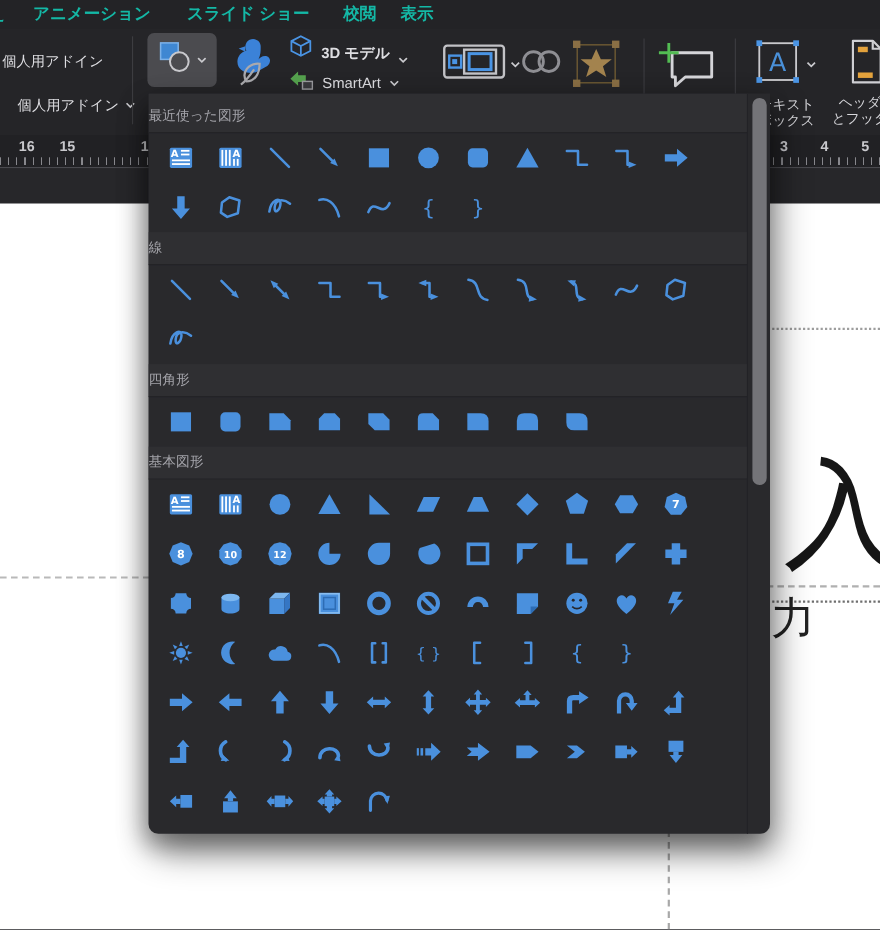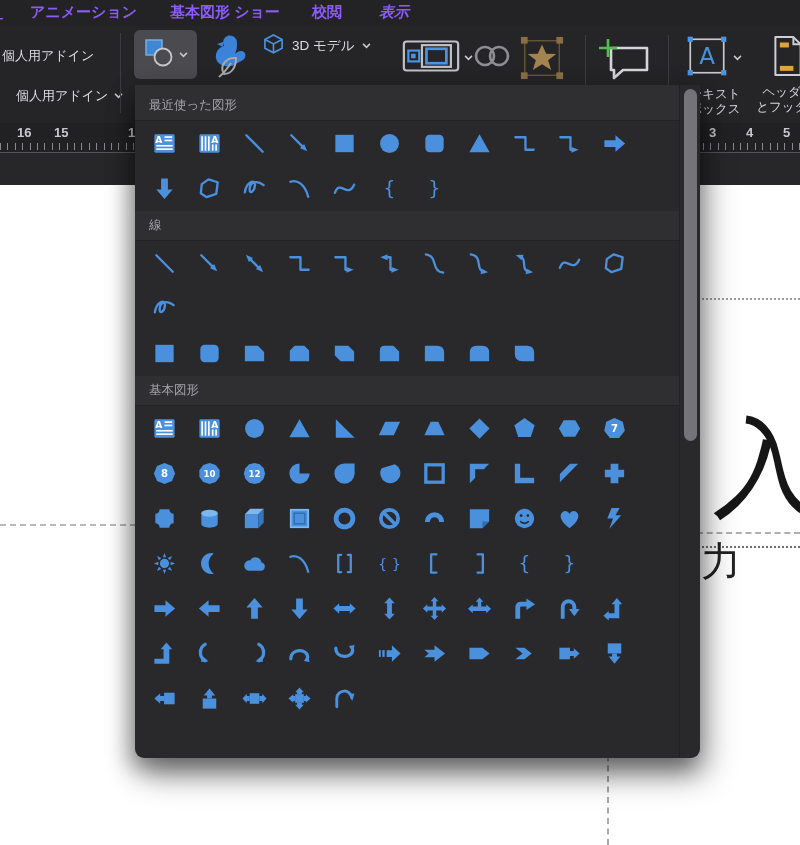--- a/index.html
+++ b/index.html
@@ -2,21 +2,21 @@
 <html><head>
 <meta charset="utf-8">
 <style>
   html,body{margin:0;padding:0;}
   body{width:800px;height:845px;position:relative;overflow:hidden;background:#252528;
        font-family:"Liberation Sans","DejaVu Sans",sans-serif;-webkit-font-smoothing:antialiased;}
   .abs{position:absolute;}
 
   
   .menubar{left:0;top:0;width:800px;height:26px;background:#232326;overflow:hidden;}
-  .menubar .mi{position:absolute;top:3px;font-size:15px;font-weight:600;color:#8b5cf6;white-space:nowrap;cursor:default;}
+  .menubar .mi{position:absolute;top:3px;font-size:15px;font-weight:600;color:#14b8a6;white-space:nowrap;cursor:default;}
 
   
   .ribbon{left:0;top:26px;width:800px;height:97px;background:#252528;}
   .rlabel{color:#dedee2;font-size:13px;white-space:nowrap;}
   .vsep{width:1px;background:#3d3d41;}
   .shapes-btn{left:134px;top:4px;width:63px;height:49px;background:#4b4b4f;border-radius:6px;
               display:flex;align-items:center;justify-content:center;gap:2px;}
   .btn{display:flex;align-items:center;justify-content:center;}
   .small-label{font-size:12.5px;color:#d8d8dc;text-align:center;line-height:15px;white-space:nowrap;}
   .chev svg{display:block;}
@@ -36,37 +36,37 @@
   .dot-r2{left:697px;top:361px;width:103px;border-top:2px dotted #6f6f6f;}
   .vdash{left:607px;top:570px;height:90px;border-left:2px dashed #a8a8a8;}
   .title-frag{left:588px;top:212px;font-size:106px;font-weight:200;letter-spacing:16px;color:#161616;white-space:nowrap;}
   .body-frag{left:659px;top:349px;font-size:40px;letter-spacing:2px;color:#222;white-space:nowrap;}
 
   
   .panel{left:135px;top:85px;width:565px;height:673px;background:#29292c;z-index:20;
          border-radius:0 0 9px 9px;
          box-shadow:-5px 10px 22px rgba(0,0,0,.35),5px 16px 32px rgba(0,0,0,.45);}
   .panel-inner{position:absolute;left:0;top:0;right:20px;bottom:0;overflow:hidden;}
-  .sec-header{height:29px;line-height:29px;padding-left:14px;background:#2f2f32;
+  .sec-header{height:29px;line-height:29px;background:#2f2f32;
               border-bottom:1px solid #232326;color:#a4a4aa;font-size:12.5px;}
   .sec-header.first{height:35px;line-height:40px;}
   .sec-grid{display:flex;flex-wrap:wrap;padding-left:7px;}
   .cell{width:45px;height:45px;display:flex;align-items:center;justify-content:center;border-radius:4px;cursor:default;}
   .sb-track{position:absolute;right:0;top:0;width:20px;height:100%;border-left:1px solid #222226;}
   .sb-thumb{position:absolute;right:3px;top:4px;width:13px;height:352px;background:#747478;border-radius:7px;}
 </style>
 </head>
 <body>
 
 <div class="abs menubar">
     <div class="mi" style="left: -86px;">画面切り替え</div>
     <div class="mi" style="left: 30px;">アニメーション</div>
-    <div class="mi" style="left: 170px;">基本図形 ショー</div>
+    <div class="mi" style="left: 170px;">スライド ショー</div>
     <div class="mi" style="left: 312px;">校閲</div>
-    <div class="mi" style="left: 379px; font-style: italic;">表示</div>
+    <div class="mi" style="left: 364px;">表示</div>
   </div>
 
 <div class="abs ribbon">
   <div class="abs rlabel" style="left:2px;top:21px;">個人用アドイン</div>
   <div class="abs" style="left:16px;top:61px;display:flex;align-items:center;gap:6px;">
     <span class="rlabel">個人用アドイン</span>
     <span class="chev">
         <svg width="9" height="6" viewBox="0 0 10 7">
           <path d="M1 1 L5 5 L9 1" stroke="#c9c9cd" stroke-width="1.8" fill="none"></path>
         </svg>
@@ -89,26 +89,38 @@
   <div class="abs btn" style="left:204px;top:4px;width:54px;height:52px;">
     <span><svg width="48" height="48" viewBox="0 0 48 48">
       <path d="M30 13 a7 7 0 1 0 -13 3 C10 18 7 25 10 31 C13 36 21 38 27 35 L36 30 C40 27 39 21 34 21 C31 21 29 23 28 24 C30 20 30 16 30 13 Z" fill="#3b82d8"></path>
       <path d="M16 12 L10 14 L16 17" fill="#3b82d8"></path>
       <path d="M17 44 C12 36 19 27 29 28 C29 38 24 44 17 44 Z" fill="none" stroke="#a9a9ad" stroke-width="2"></path>
       <path d="M12 47 C18 42 22 36 24 33" fill="none" stroke="#a9a9ad" stroke-width="2"></path>
     </svg></span>
   </div>
 
   <div class="abs" style="left:263px;top:7px;">
-    <div style="display:flex;align-items:center;gap:8px;height:25px;">
+    <div style="display:flex;align-items:flex-end;gap:8px;height:25px;font-weight:bold;">
       <span><svg width="21" height="22" viewBox="0 0 22 23">
         <path d="M11 2 L20 6.7 V16 L11 20.7 L2 16 V6.7 Z" fill="none" stroke="#4a94e4" stroke-width="1.7"></path>
         <path d="M2 6.7 L11 11.4 L20 6.7 M11 11.4 V20.7" fill="none" stroke="#4a94e4" stroke-width="1.7"></path>
       </svg></span>
       <span class="rlabel" style="font-size:13.5px;">3D モデル</span>
+      <span class="chev">
+          <svg width="9" height="6" viewBox="0 0 10 7">
+            <path d="M1 1 L5 5 L9 1" stroke="#c9c9cd" stroke-width="1.8" fill="none"></path>
+          </svg>
+        </span>
+    </div>
+    <div style="display:flex;align-items:center;gap:8px;height:27px;margin-top:4px;">
+      <span><svg width="22" height="18" viewBox="0 0 22 18">
+        <path d="M1 7.5 L8 1 V4.5 H15 V10.5 H8 V14 Z" fill="#55a24e"></path>
+        <rect x="12" y="10" width="9" height="7" fill="#3a3a3e" stroke="#9a9a9e" stroke-width="1.3"></rect>
+      </svg></span>
+      <span class="rlabel" style="font-size:13.5px;">SmartArt</span>
       <span class="chev">
           <svg width="9" height="6" viewBox="0 0 10 7">
             <path d="M1 1 L5 5 L9 1" stroke="#c9c9cd" stroke-width="1.8" fill="none"></path>
           </svg>
         </span>
     </div>
   </div>
 
   <div class="abs btn" style="left:402px;top:11px;gap:4px;">
     <span><svg width="58" height="38" viewBox="0 0 64 42">
@@ -387,20 +399,21 @@
           <svg viewBox="0 0 28 28" width="27" height="27">
             <polygon points="6,9.5 13,4.5 22.5,7.5 21,19.5 11,23 5,19" fill="none" stroke="#4a90dd" stroke-width="2.4" stroke-linejoin="round"></polygon>
           </svg>
         </div>
         <div class="cell">
           <svg viewBox="0 0 28 28" width="27" height="27">
             <path d="M4 18 C5.5 7 15 3.5 14.5 10.5 C14 17 8.5 21 9 14 C9.5 6.5 17 5.5 23.5 10.5" fill="none" stroke="#4a90dd" stroke-width="2.4" stroke-linecap="round" stroke-linejoin="round"></path>
           </svg>
         </div>
       </div>
+      <div class="sec-header">四角形</div>
       <div class="sec-grid">
         <div class="cell">
           <svg viewBox="0 0 28 28" width="27" height="27">
             <rect x="4.5" y="5" width="19" height="18" fill="#4a90dd"></rect>
           </svg>
         </div>
         <div class="cell">
           <svg viewBox="0 0 28 28" width="27" height="27">
             <rect x="4.5" y="5" width="19" height="18" rx="4.5" fill="#4a90dd"></rect>
           </svg>

